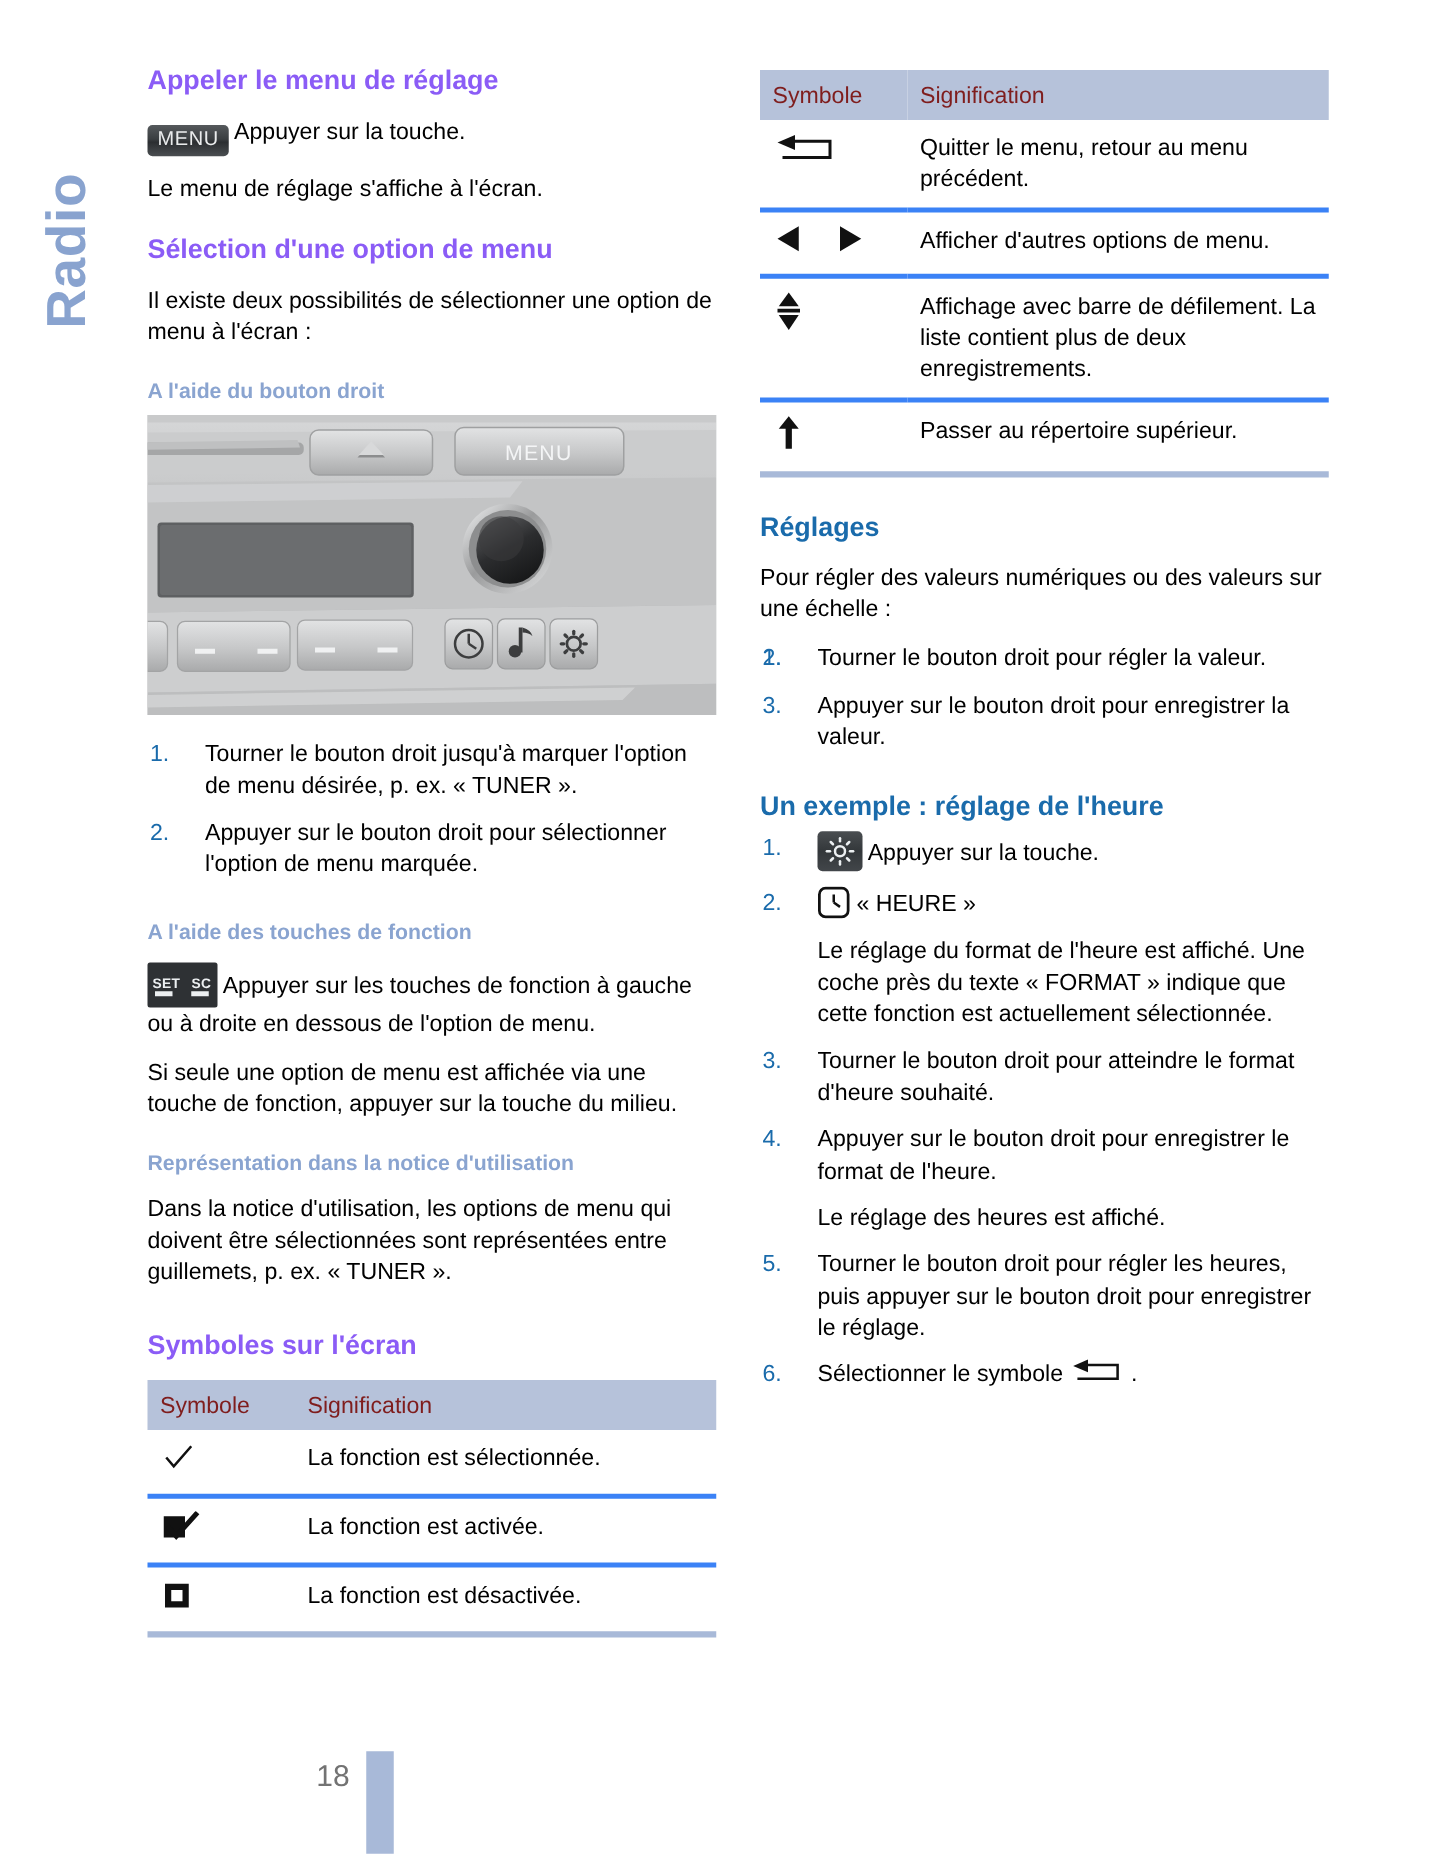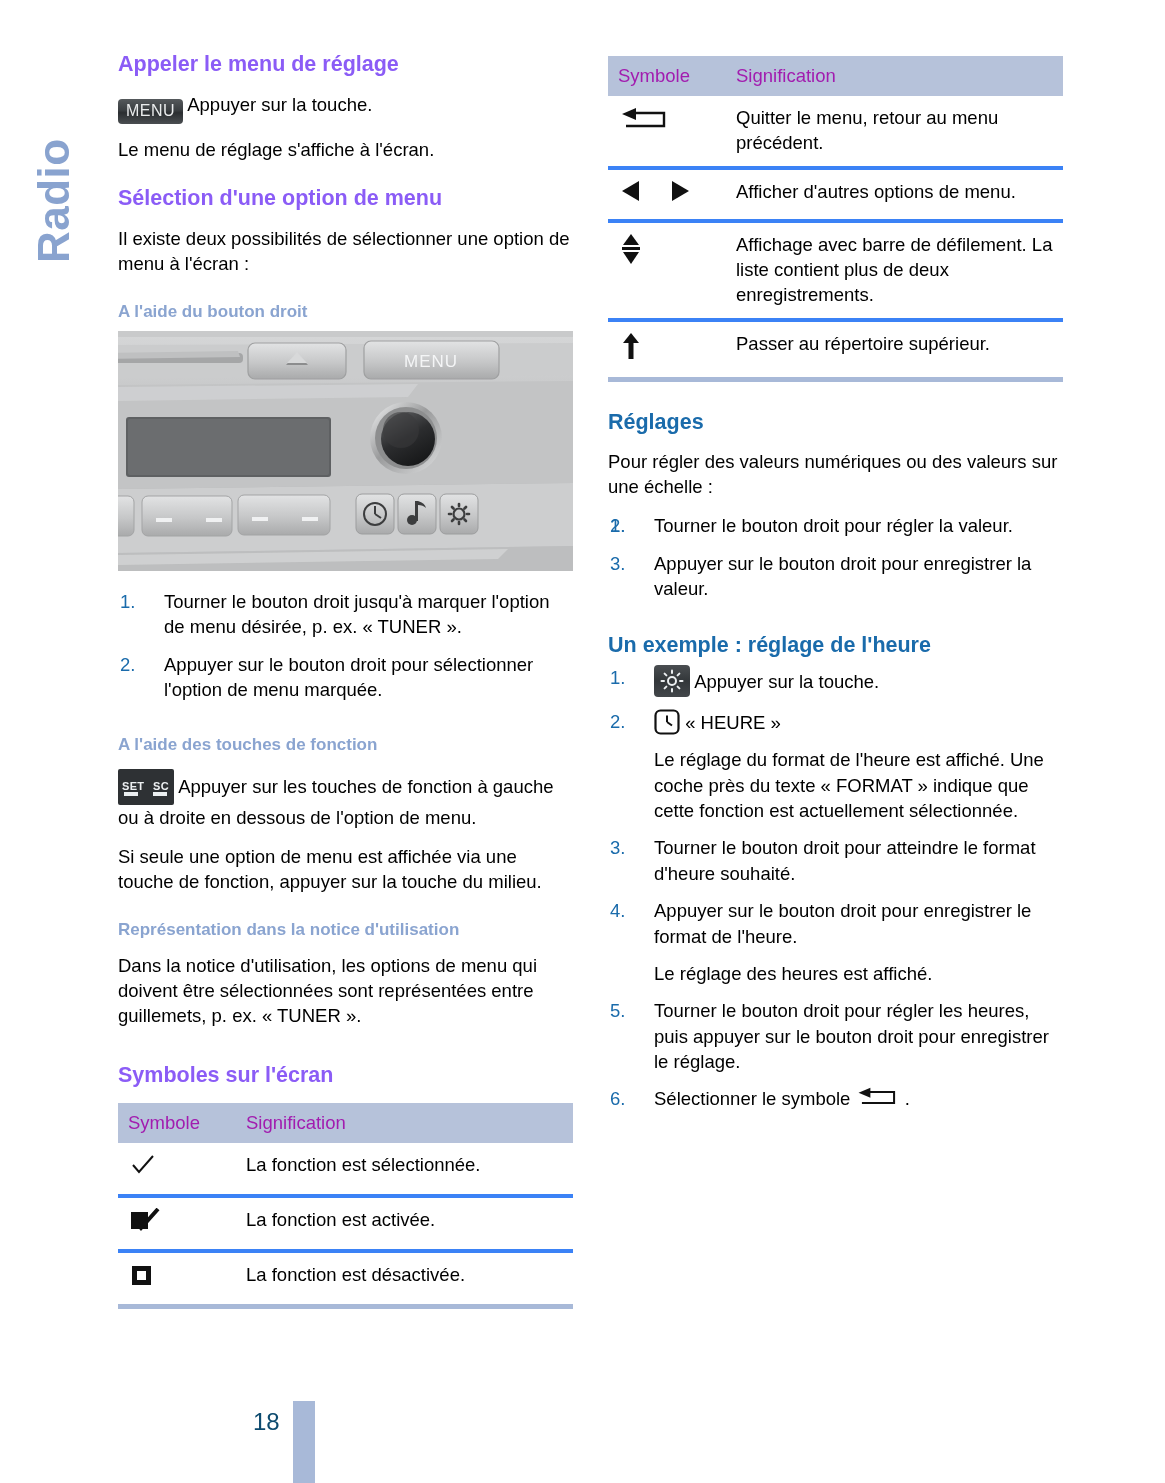--- a/index.html
+++ b/index.html
@@ -199,21 +199,21 @@
     width: 455px;
     border-collapse: collapse;
     margin: 4px 0 0 0;
   }
   table.symtab th {
     background: #b6c2da;
     text-align: left;
     font-weight: normal;
     font-size: 18.5px;
     padding: 9px 6px 9px 10px;
-    color: #a21caf;
+    color: #7f1d1d;
   }
   table.symtab th.c1 { width: 100px; }
   table.symtab td {
     font-size: 18.5px;
     line-height: 1.35;
     padding: 10px 6px 10px 10px;
     border-bottom: 4px solid #3b82f6;
     vertical-align: top;
   }
   table.symtab td.symcell {
@@ -234,21 +234,21 @@
     left: 118px;
     bottom: 0px;
     width: 1000px;
     height: 90px;
   }
   #footer .pagenum {
     position: absolute;
     left: 135px;
     top: 15px;
     font-size: 24px;
-    color: #0c4a6e;
+    color: #737373;
   }
   #footer .footbar {
     position: absolute;
     left: 175px;
     top: 8px;
     width: 22px;
     height: 90px;
     background: #a8b9d8;
   }
 </style>

